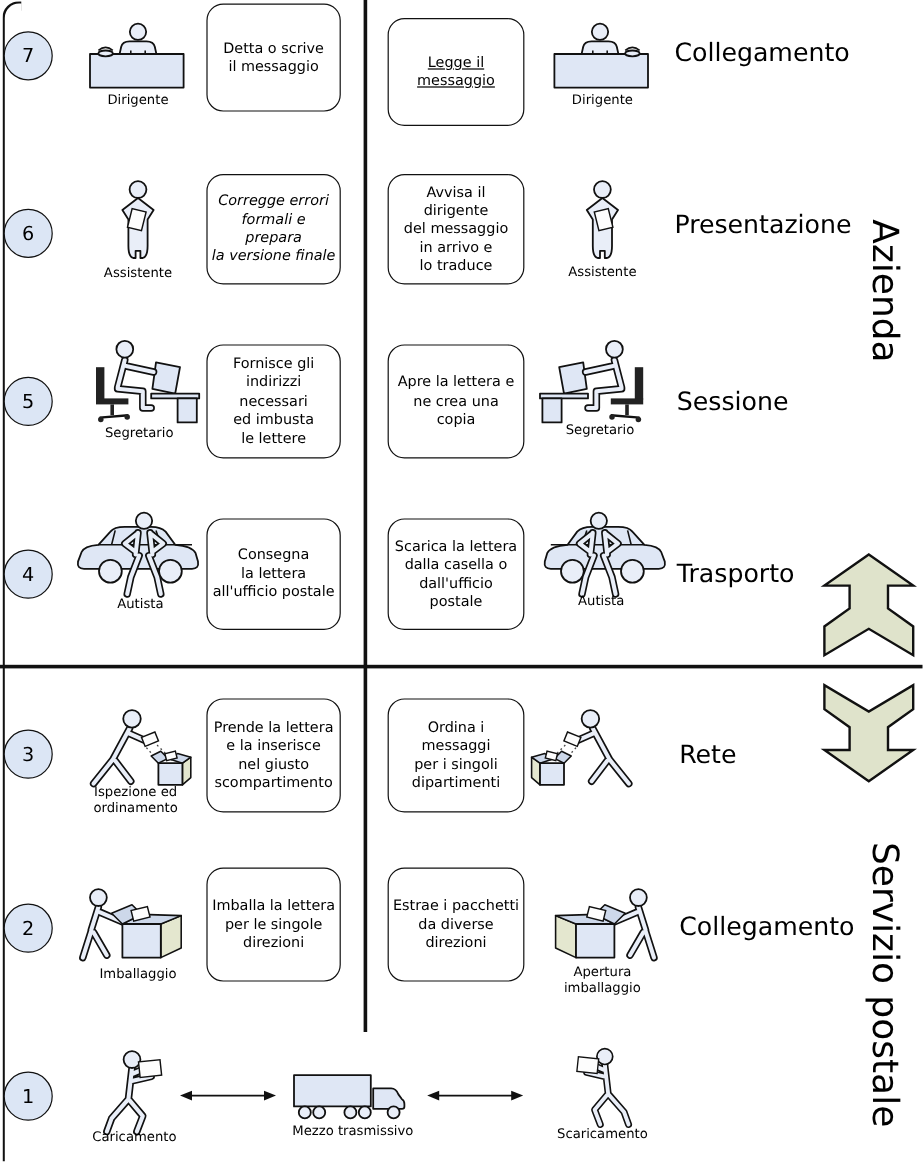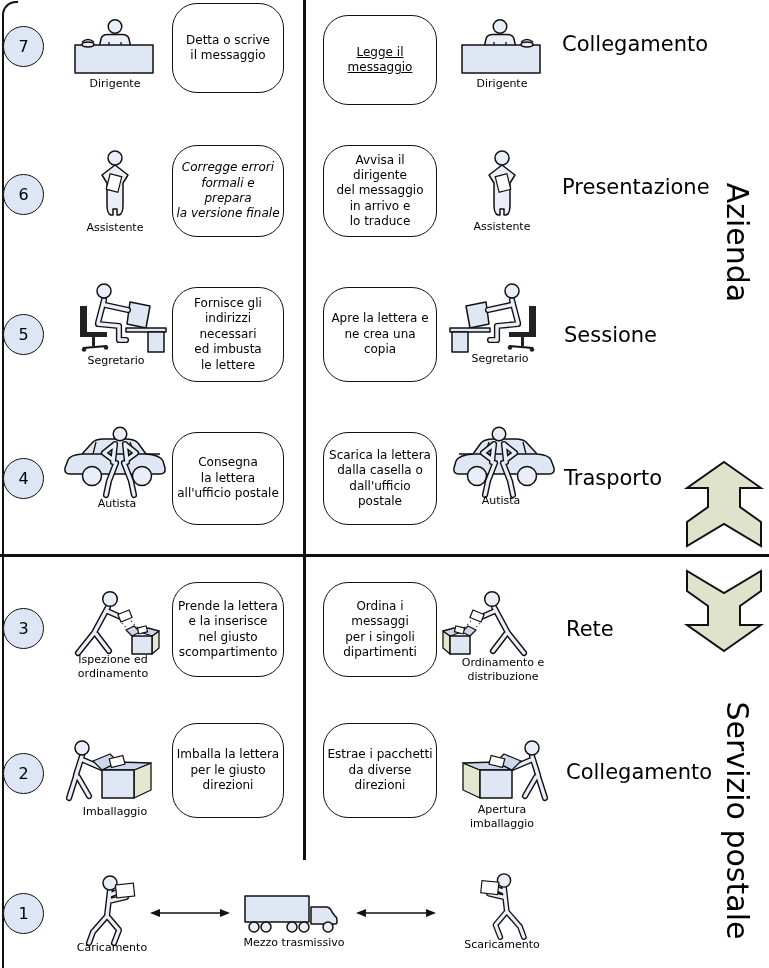--- a/index.html
+++ b/index.html
@@ -2,21 +2,21 @@
 <html style="--figure-fill: #e9eef8; --panel-fill: #dfe7f5; --box-side: #e4e7cf; --flap-fill: #cdd8ea; --circle-fill: #dce6f5; --arrow-fill: #dfe3cb; --line: #111111;"><head>
 <meta charset="utf-8">
 <style>
   html,body{margin:0;padding:0;background:#fff;}
   .canvas{position:relative;width:769px;height:968px;background:#fff;overflow:hidden;
           font-family:"DejaVu Sans","Liberation Sans",sans-serif;color:#000;}
   .abs{position:absolute;}
   .numcircle{width:39px;height:39px;border-radius:50%;border:1.6px solid #111;
              background:var(--circle-fill,#dce6f5);display:flex;align-items:center;justify-content:center;
              font-size:16px;}
-  .tbox{border:1.5px solid #111;border-radius:25px;background:#fff;display:flex;align-items:center;
+  .tbox{border:1.5px solid #111;border-radius:14px;background:#fff;display:flex;align-items:center;
         justify-content:center;text-align:center;font-size:12px;line-height:1.28;white-space:pre-line;
         padding:3px;box-sizing:border-box;}
   .actor{font-size:11px;text-align:center;white-space:pre-line;line-height:1.3;transform:translateX(-50%);}
   .layer{font-size:21px;height:28px;line-height:28px;white-space:nowrap;}
   .rot{font-size:30px;text-align:center;transform:rotate(90deg);white-space:nowrap;}
   .vline{width:3px;background:#111;}
   .hline{height:3px;background:#111;}
   .lborder{border-left:2px solid #111;border-top:2px solid #111;border-top-left-radius:14px;}
   svg{display:block;overflow:visible;}
   .skin{fill:var(--figure-fill,#e9eef8);stroke:#111;stroke-width:1.5;stroke-linejoin:round;}
@@ -205,40 +205,38 @@
     <path class="lo" d="M52,35 L38,61 M51,39 L67,46 M38,61 L22,81 M40,62 L53,79"></path>
     <path class="li" d="M52,35 L38,61 M51,39 L67,46 M38,61 L22,81 M40,62 L53,79"></path>
     <circle class="skin" cx="54" cy="27" r="7.3"></circle>
     <rect class="paper" x="63" y="40" width="12" height="8" transform="rotate(-22 69 44)"></rect>
     <polygon class="bflap" points="76,64 70,58 78,54 84,60"></polygon>
     <polygon class="bside" points="96,64 103,59 103,76 96,82"></polygon>
     <polygon class="bflap" points="84,60 96,64 103,59 92,56"></polygon>
     <rect class="panel" x="76" y="64" width="20" height="18"></rect>
     <rect class="paper" x="82" y="55" width="9" height="6" transform="rotate(-14 86 58)"></rect>
   </svg>
-  <div class="abs actor" style="left:503px;top:656px;">Ordinamento e
-distribuzione</div>
   <div class="abs layer" style="left:566px;top:615px;">Rete</div>
 
   <div class="abs numcircle" style="left:3px;top:753px;">
     <span>2</span>
   </div>
   <svg class="abs" style="left:62px;top:740px" width="100" height="62" viewBox="0 0 100 62">
     <path class="lo" d="M20,16 L14,35 M21,20 L42,29 M14,36 L7,58 M16,37 L27,56"></path>
     <path class="li" d="M20,16 L14,35 M21,20 L42,29 M14,36 L7,58 M16,37 L27,56"></path>
     <circle class="skin" cx="20" cy="8" r="7"></circle>
     <polygon class="bside" points="72,30 89,23 89,50 72,58"></polygon>
     <polygon class="bflap" points="40,30 56,22 89,23 72,30"></polygon>
     <polygon class="bflap" points="40,30 31,21 48,14 56,22"></polygon>
     <rect class="panel" x="40" y="30" width="32" height="28"></rect>
     <rect class="paper" x="48" y="17" width="14" height="9" transform="rotate(-14 55 21)"></rect>
   </svg>
   <div class="abs actor" style="left:115px;top:805px;">Imballaggio</div>
   <div class="abs tbox" style="left:172px;top:723px;width:112px;height:95px;">Imballa la lettera
-per le giusto
+per le singole
 direzioni</div>
   <div class="abs tbox" style="left:323px;top:723px;width:114px;height:95px;">Estrae i pacchetti
 da diverse
 direzioni</div>
   <svg class="abs mirror" style="left:452px;top:740px" width="100" height="62" viewBox="0 0 100 62">
     <path class="lo" d="M20,16 L14,35 M21,20 L42,29 M14,36 L7,58 M16,37 L27,56"></path>
     <path class="li" d="M20,16 L14,35 M21,20 L42,29 M14,36 L7,58 M16,37 L27,56"></path>
     <circle class="skin" cx="20" cy="8" r="7"></circle>
     <polygon class="bside" points="72,30 89,23 89,50 72,58"></polygon>
     <polygon class="bflap" points="40,30 56,22 89,23 72,30"></polygon>

